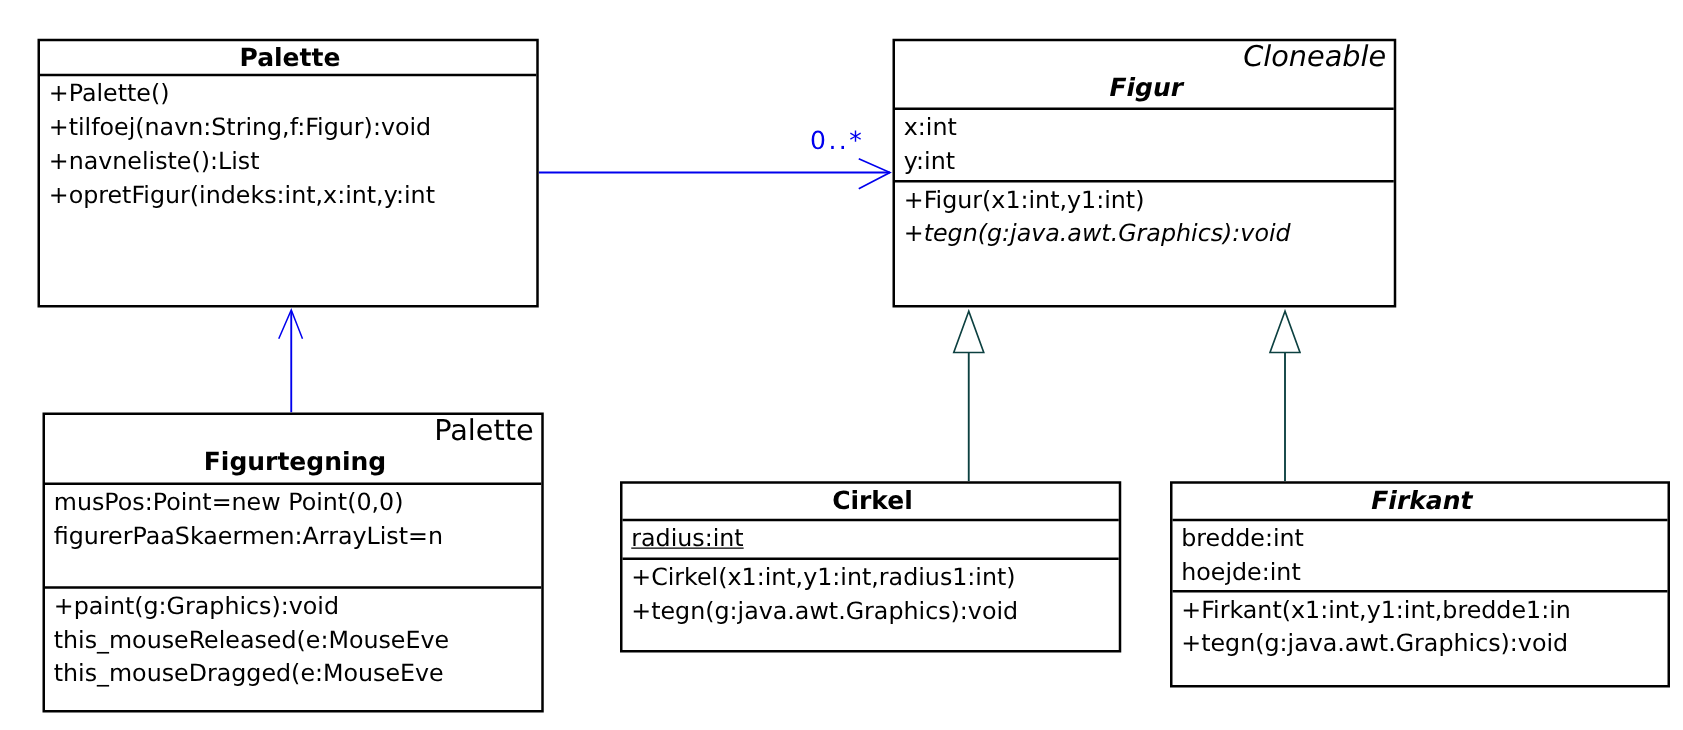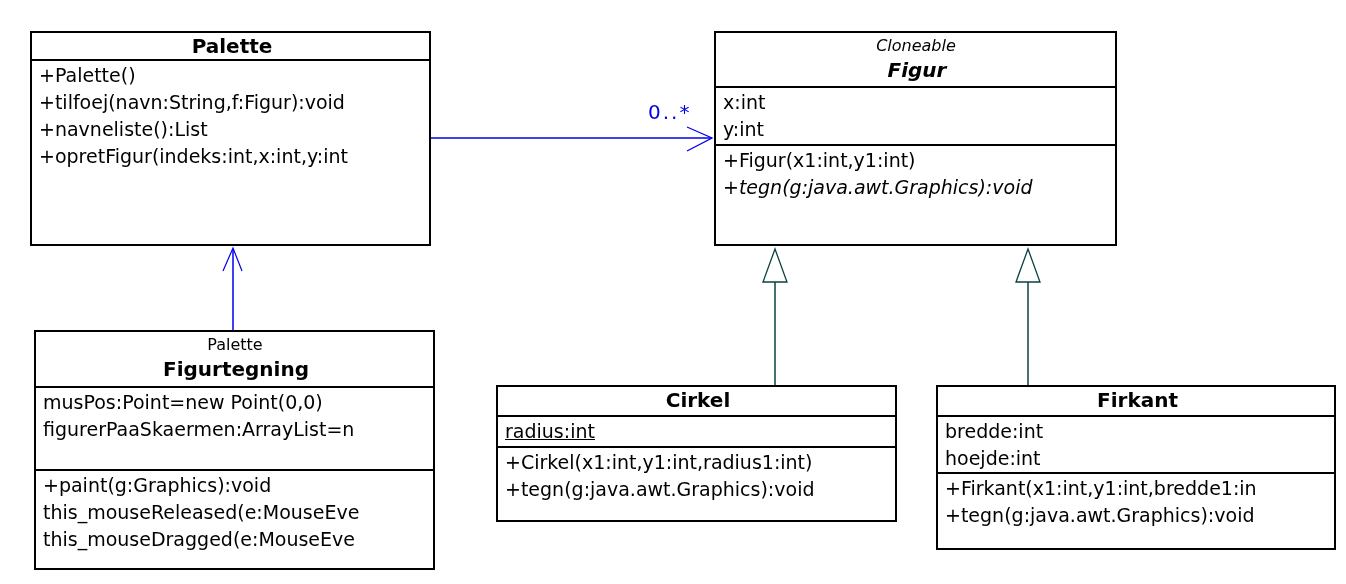--- a/index.html
+++ b/index.html
@@ -22,23 +22,23 @@
   }
   .cmp {
     box-sizing: border-box;
     overflow: hidden;
     padding: 1px 4px 0 7px;
     white-space: nowrap;
   }
   .cmp + .cmp { border-top: 2px solid var(--border_black, #000); }
   .cmp.grow { flex: 1; }
   .annotation {
-    font-size: 16px;
+    font-size: 23px;
     line-height: 24px;
-    text-align: center;
+    text-align: right;
     padding-right: 2px;
     white-space: nowrap;
   }
   .class-name {
     font-size: 20px;
     font-weight: bold;
     line-height: 25px;
     text-align: center;
     white-space: nowrap;
   }
@@ -138,21 +138,21 @@
     <div class="cmp" style="height:31px;text-decoration:underline;">
       <div class="member">radius:int</div>
     </div>
     <div class="cmp grow">
       <div class="member">+Cirkel(x1:int,y1:int,radius1:int)</div>
       <div class="member">+tegn(g:java.awt.Graphics):void</div>
     </div>
   </div>
 
   <div class="uml-class" style="left:936px; top:385px; width:400px; height:165px;">
-    <div class="cmp" style="height:28px;">
+    <div class="cmp" style="height:28px;font-style:italic;">
       <div class="class-name">Firkant</div>
     </div>
     <div class="cmp" style="height:57px;">
       <div class="member">bredde:int</div>
       <div class="member">hoejde:int</div>
     </div>
     <div class="cmp grow">
       <div class="member">+Firkant(x1:int,y1:int,bredde1:in</div>
       <div class="member">+tegn(g:java.awt.Graphics):void</div>
     </div>

